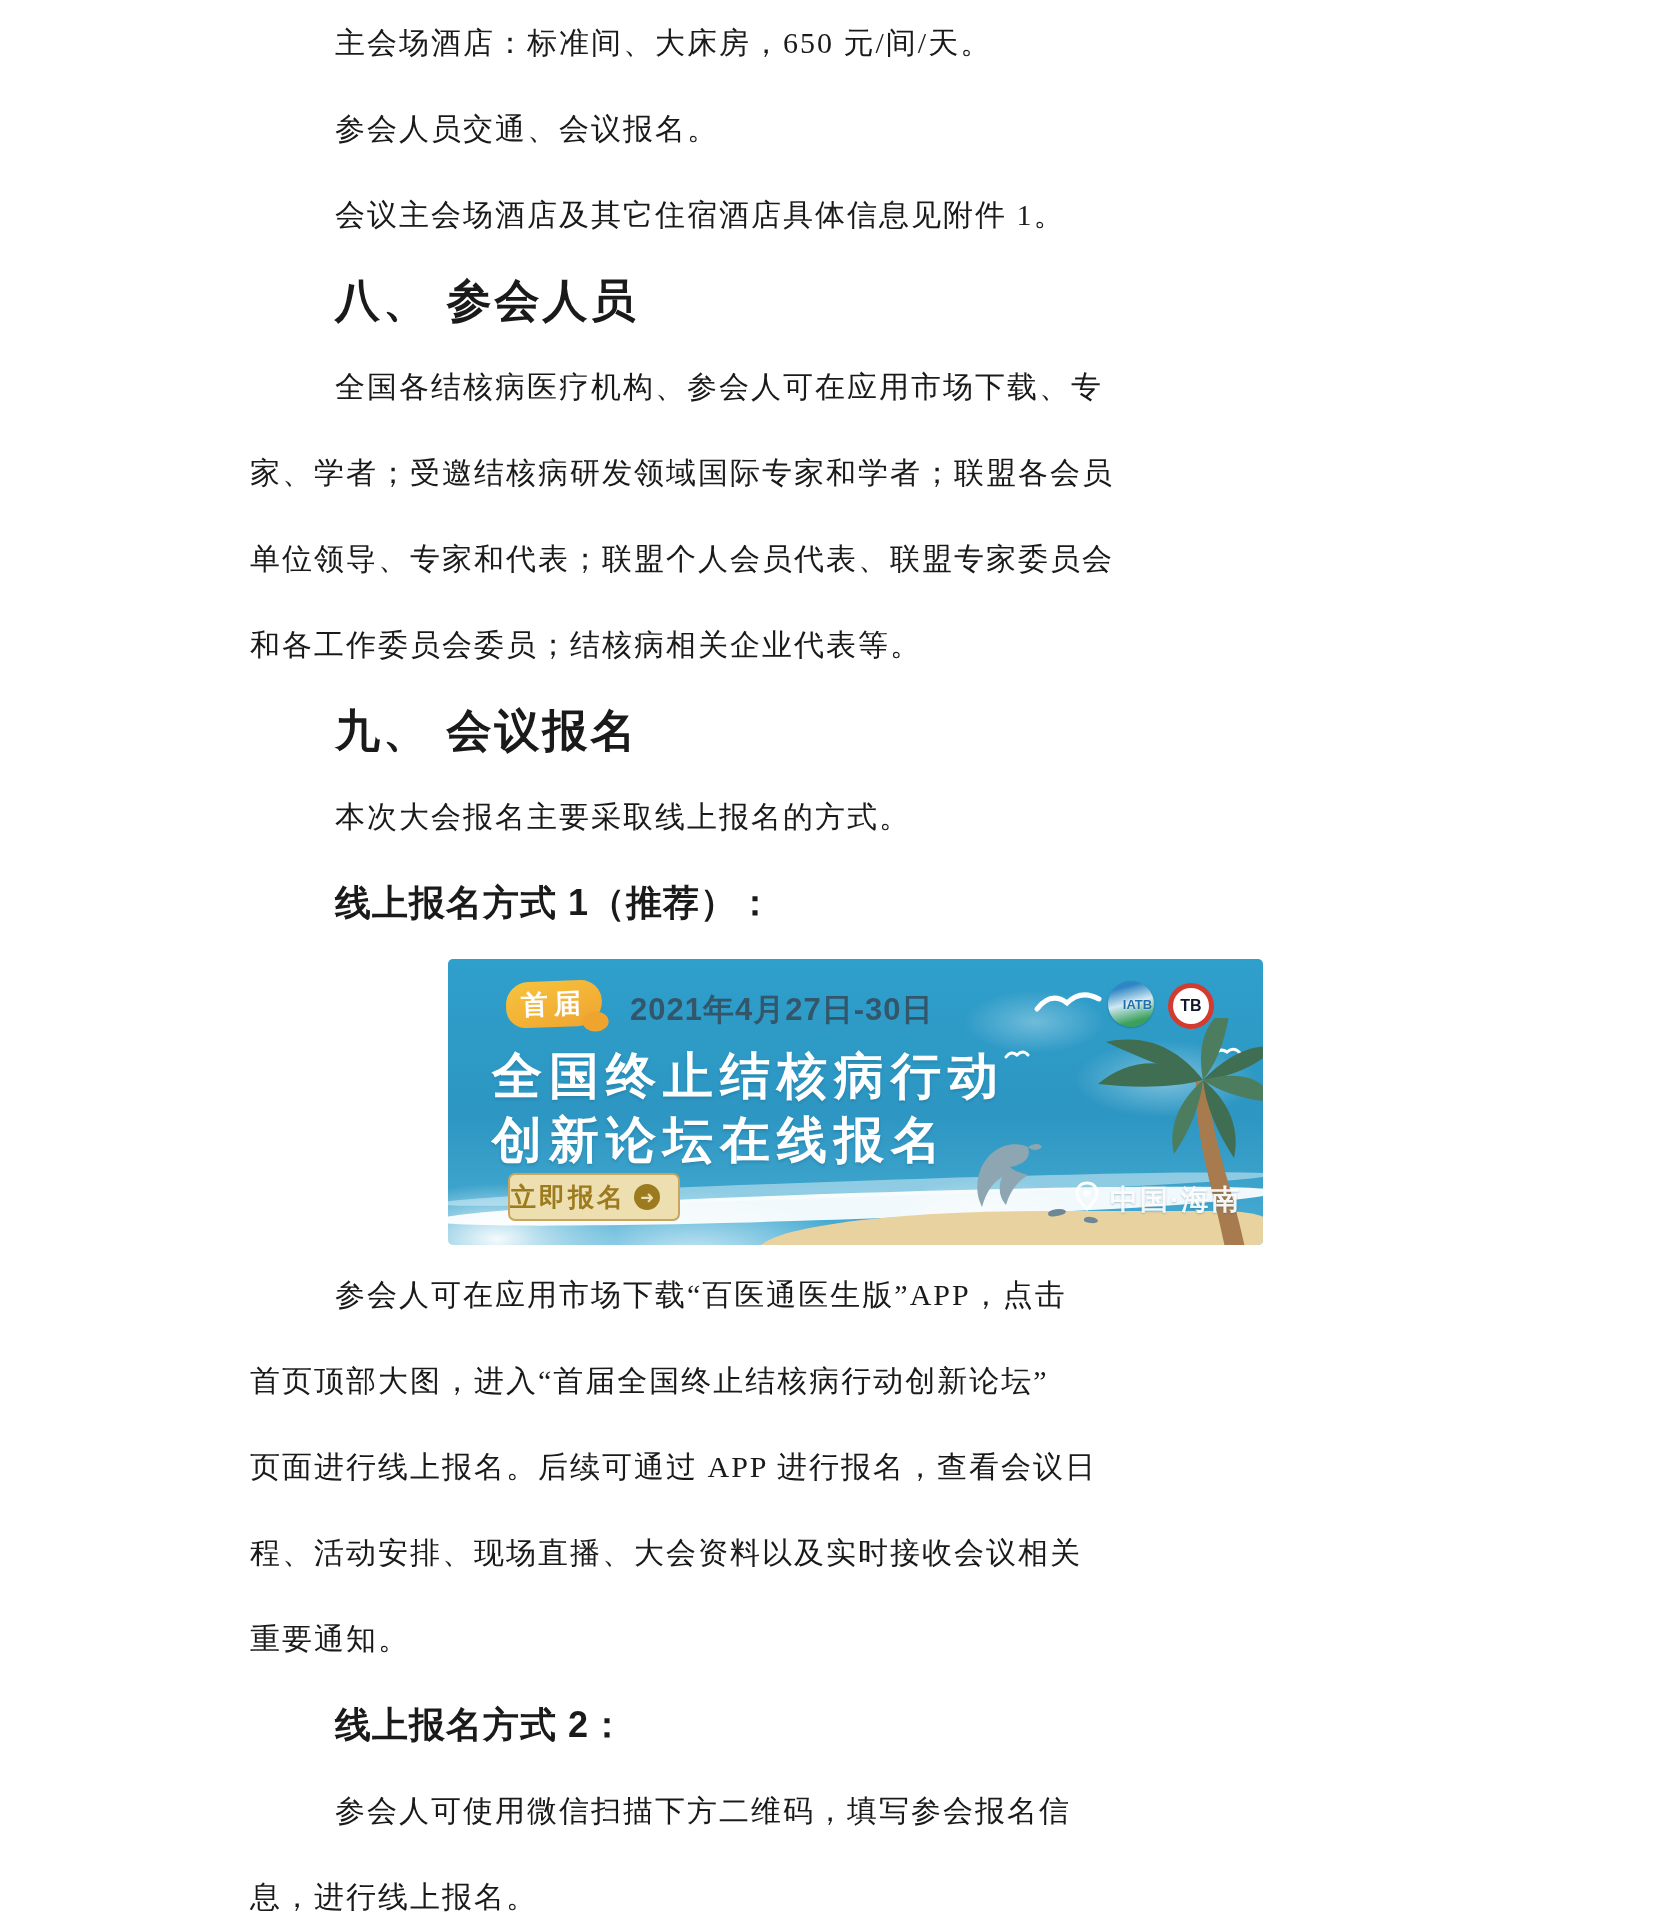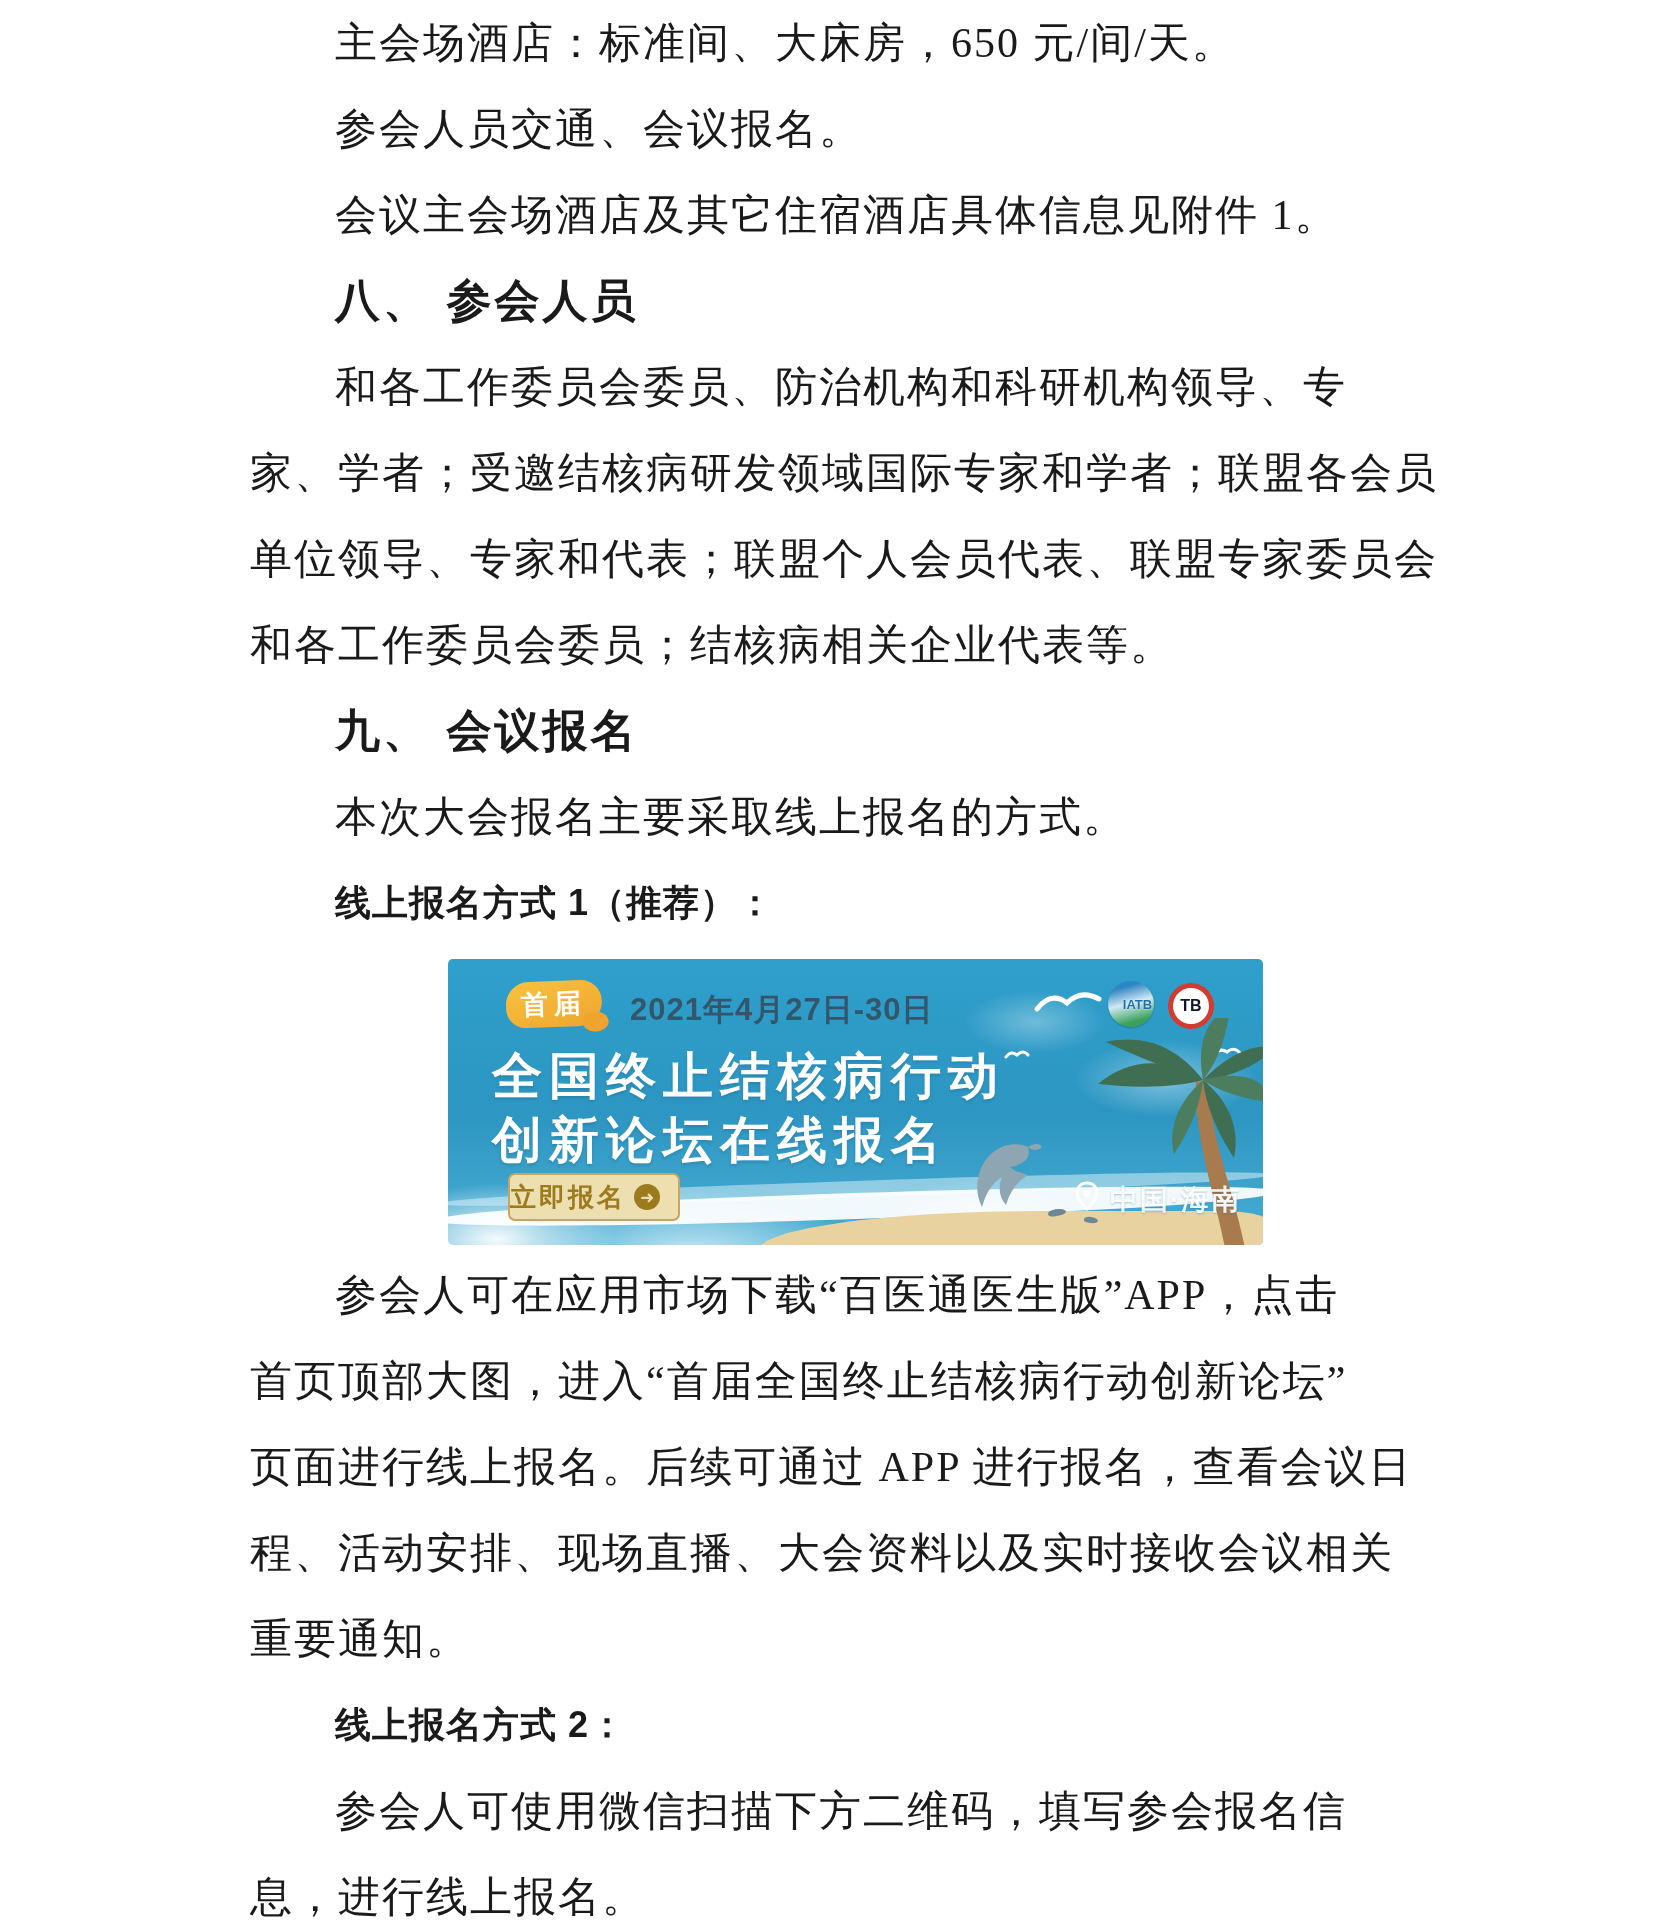--- a/index.html
+++ b/index.html
@@ -2,21 +2,21 @@
 <html><head>
 <meta charset="utf-8">
 <style>
   html,body{margin:0;padding:0;}
   body{
     width:1653px;height:1926px;background:#ffffff;overflow:hidden;
     font-family:"Liberation Serif", serif;color:#1a1a1a;
   }
   .page{padding:0 180px 0 250px;}
   .line{
-    height:86px;line-height:86px;font-size:42px;letter-spacing:2px;
+    height:86px;line-height:86px;font-size:30px;letter-spacing:2px;
     white-space:nowrap;
   }
   .indent{padding-left:85px;}
   .heading{
     font-family:"Liberation Sans", sans-serif;font-weight:bold;
     font-size:45px;letter-spacing:3px;
   }
   .subheading{
     font-family:"Liberation Sans", sans-serif;font-weight:bold;
     font-size:36px;letter-spacing:1px;
@@ -126,21 +126,21 @@
   }
 </style>
 </head>
 <body>
 
 <div class="page">
   <div class="line indent">主会场酒店：标准间、大床房，650 元/间/天。</div>
   <div class="line indent">参会人员交通、会议报名。</div>
   <div class="line indent">会议主会场酒店及其它住宿酒店具体信息见附件 1。</div>
   <div class="line indent heading">八、 参会人员</div>
-  <div class="line indent">和各工作委员会委员、防治机构和科研机构领导、专</div>
+  <div class="line indent">全国各结核病医疗机构、参会人可在应用市场下载、专</div>
   <div class="line">家、学者；受邀结核病研发领域国际专家和学者；联盟各会员</div>
   <div class="line">单位领导、专家和代表；联盟个人会员代表、联盟专家委员会</div>
   <div class="line">和各工作委员会委员；结核病相关企业代表等。</div>
   <div class="line indent heading">九、 会议报名</div>
   <div class="line indent">本次大会报名主要采取线上报名的方式。</div>
   <div class="line indent subheading">线上报名方式 1（推荐）：</div>
 
   <div class="banner">
     <div class="badge">首届</div>
     <div class="banner-date">2021年4月27日-30日</div>

